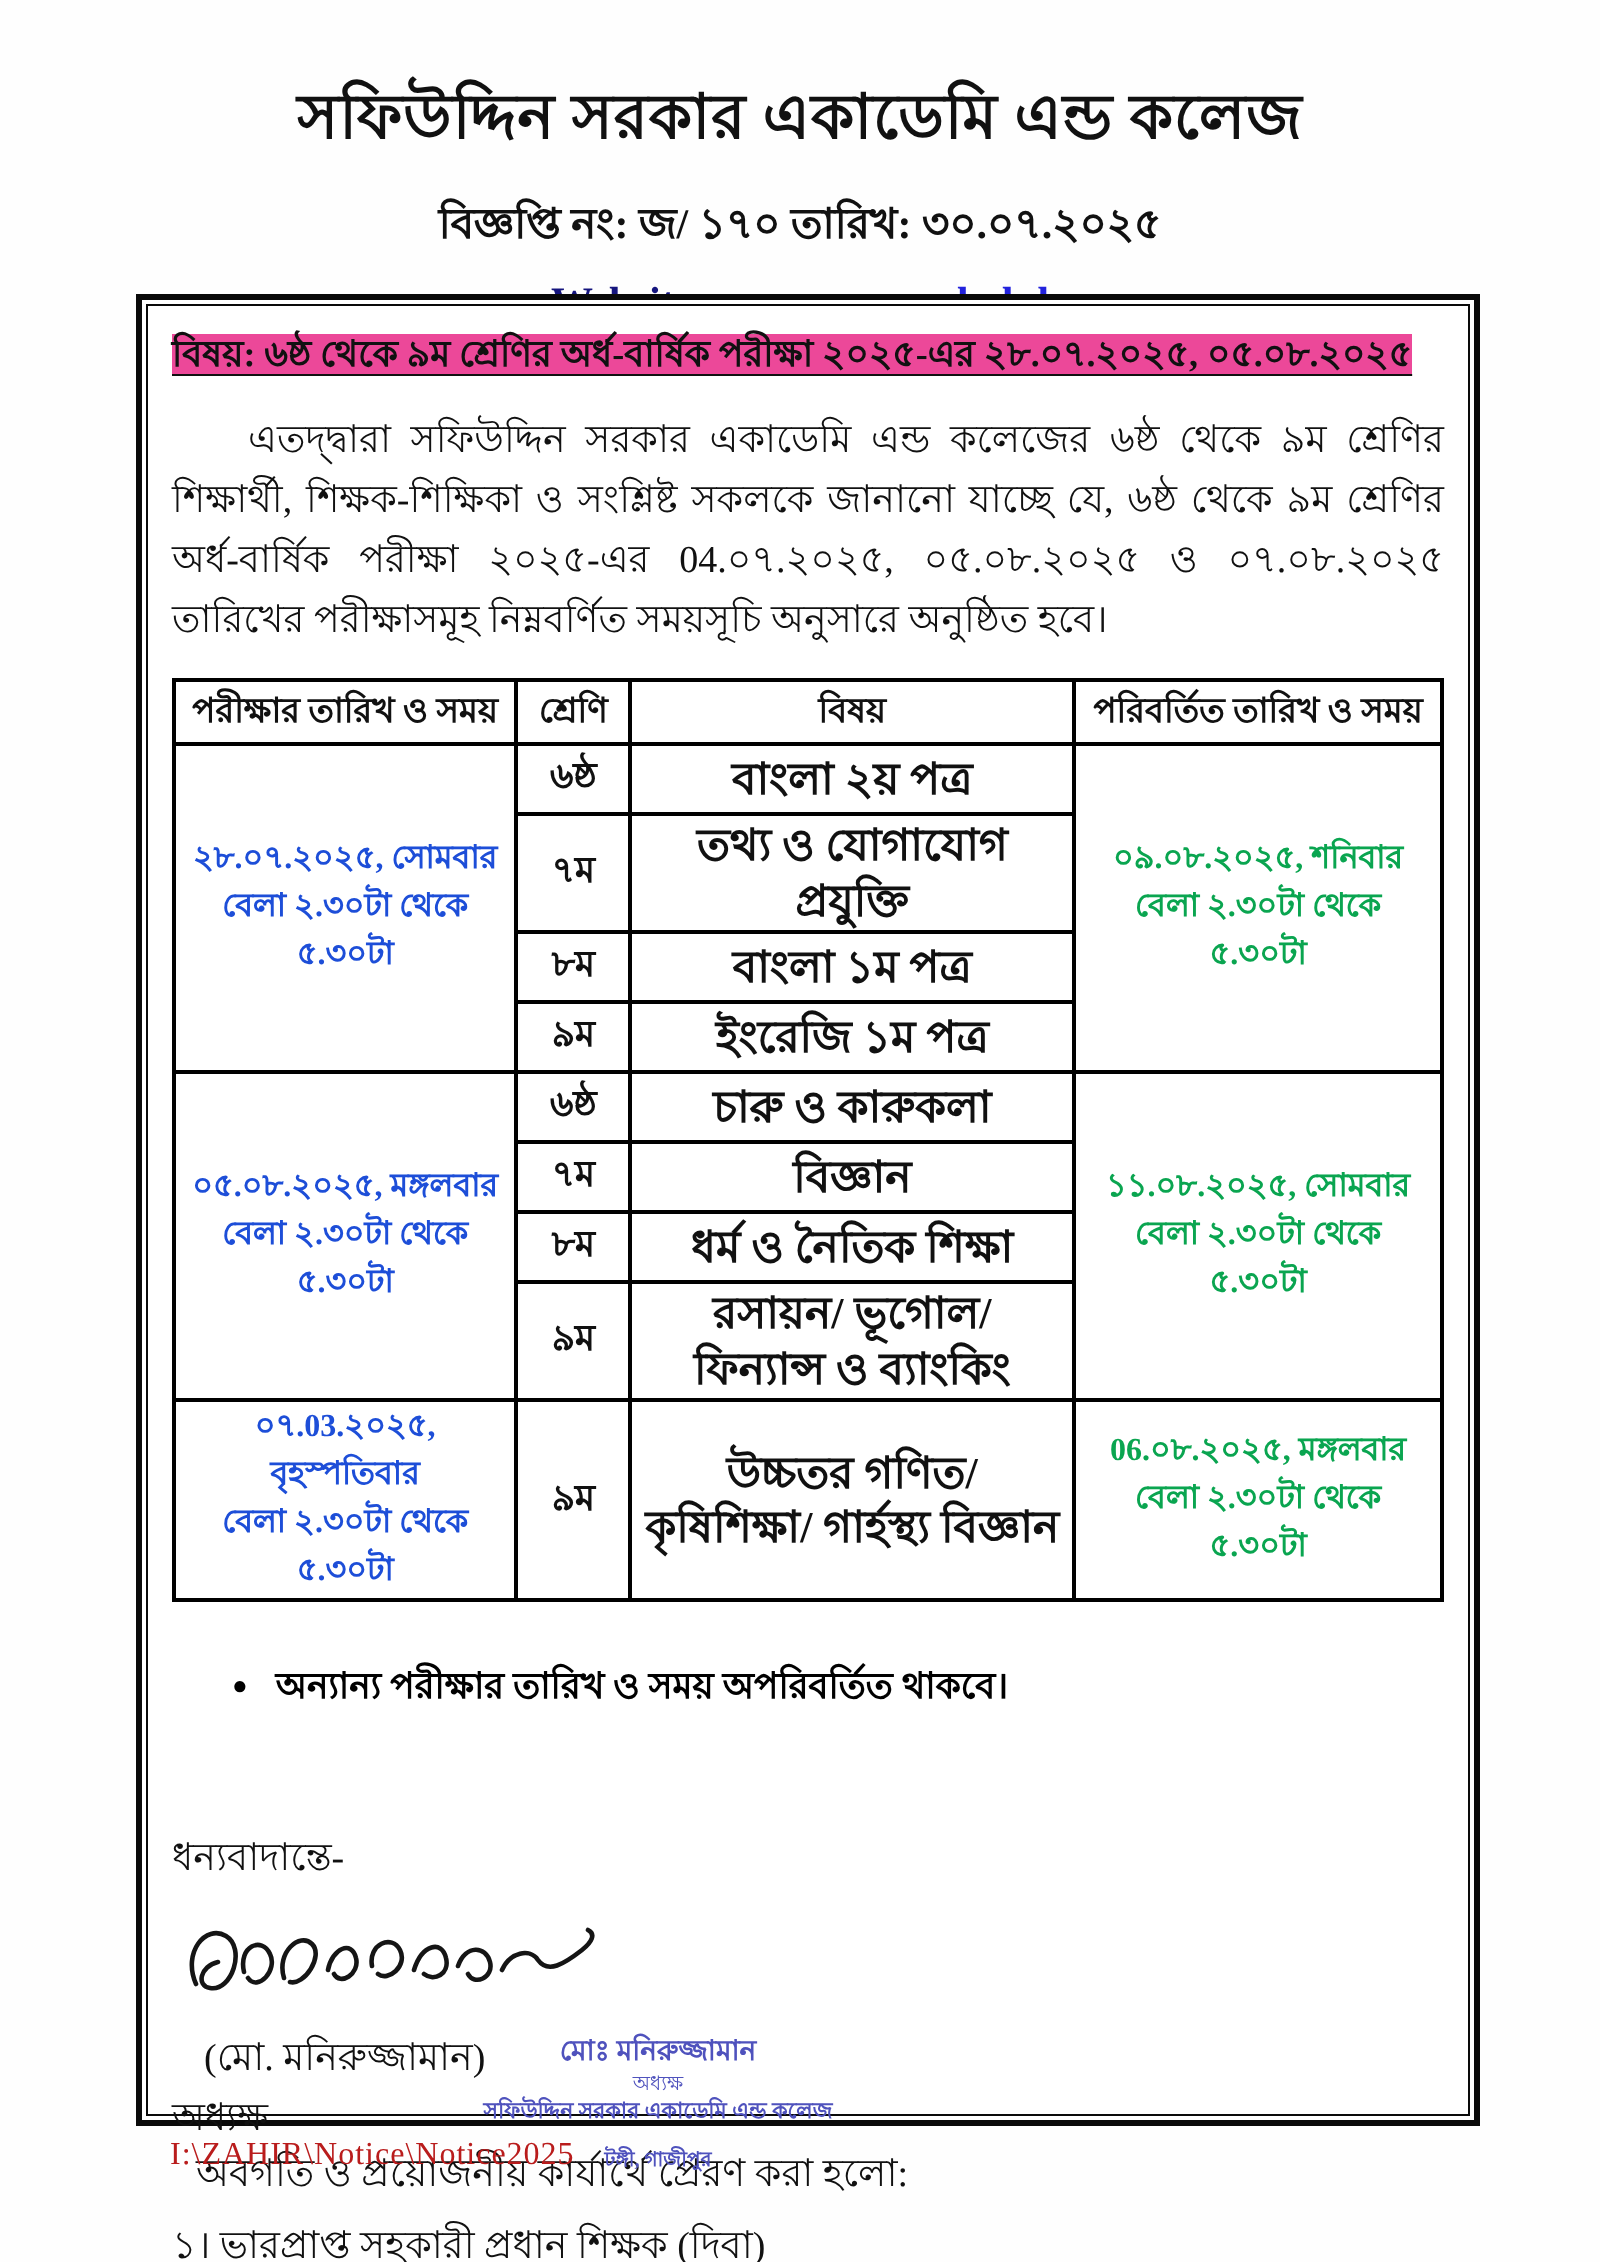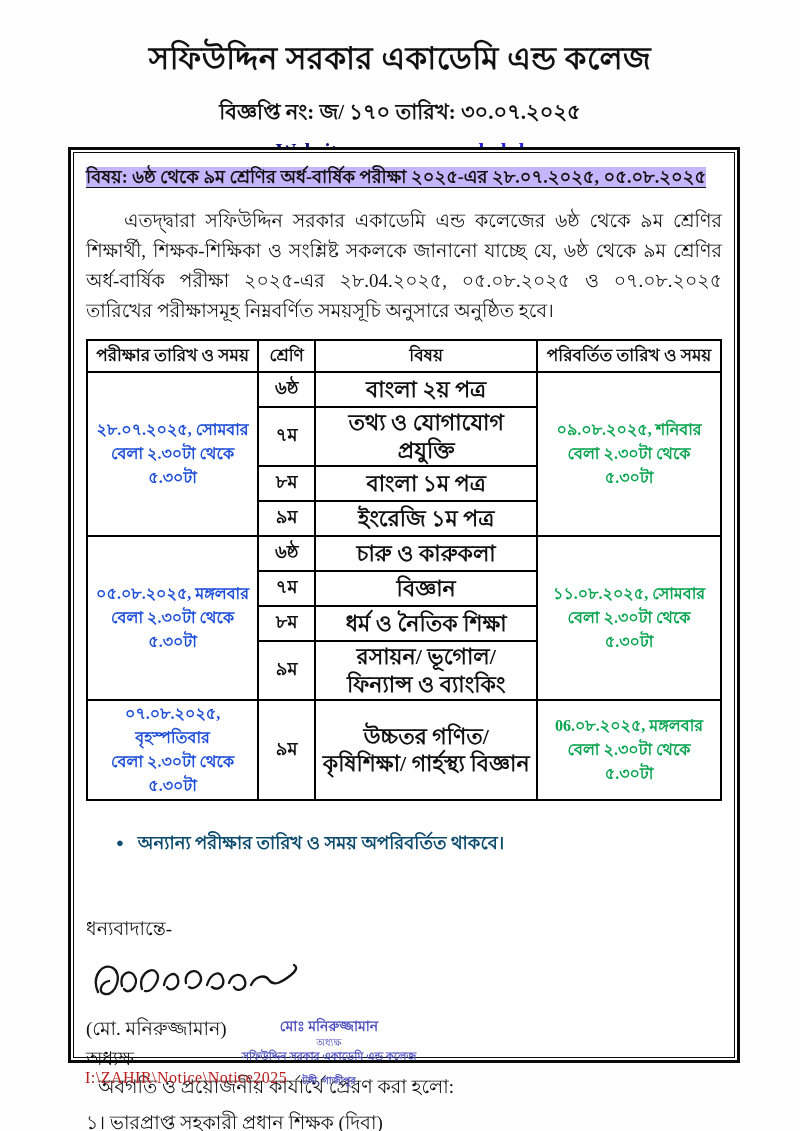--- a/index.html
+++ b/index.html
@@ -14,44 +14,44 @@
   .website-line { margin-top:8px; font-size:21px; font-weight:bold; }
   .website-label { color:#15157e; margin-right:8px; }
   .website-link { color:#2222dd; text-decoration:underline; cursor:pointer; }
 
   
   .frame { position:absolute; left:68px; top:147px; width:672px; height:916px;
            border:3px solid #0a0a0a; padding:2px; background:#fff; }
   .frame-inner { border:1px solid #0a0a0a; width:100%; height:100%; padding:8px 12px 0 12px; }
 
   .subject { font-weight:bold; font-size:18px; line-height:29px; margin-top:2px; }
-  .subject .hl { background:#c4b5fd; text-decoration:underline; text-underline-offset:4px; }
+  .subject .hl { background:#ec4899; text-decoration:underline; text-underline-offset:4px; }
   .subject-line2 { padding-left:58px; }
 
   .body-par { margin-top:14px; font-size:19px; line-height:1.58; text-align:justify; text-indent:38px; font-weight:500; }
 
   
   table.exam { width:100%; margin-top:13px; border-collapse:collapse; border:2px solid #0f766e; }
   table.exam th, table.exam td { border:2px solid #000; padding:1px 4px; }
   table.exam th { font-size:17px; font-weight:bold; text-align:center; height:32px; }
   .col-old { width:27%; } .col-class { width:9%; } .col-subj { width:35%; } .col-new { width:29%; }
   .c-old { color:#1d4ed8; font-weight:bold; font-size:16px; text-align:center; line-height:1.5; }
   .c-new { color:#0aa550; font-weight:bold; font-size:16px; text-align:center; line-height:1.5; }
   .c-class { font-weight:bold; font-size:18px; text-align:center; height:26px; }
   .c-subj { font-weight:bold; font-size:22px; text-align:center; white-space:pre-line; line-height:1.25; }
 
   
-  .note { margin-top:28px; padding-left:30px; color:#0c4a6e; font-weight:bold; font-size:18px; }
+  .note { margin-top:28px; padding-left:30px; color:#000000; font-weight:bold; font-size:18px; }
   .note .bullet { display:inline-block; font-size:13px; margin-right:14px; vertical-align:2px; }
 
   
   .thanks { margin-top:54px; font-size:19px; }
   .sigblock { position:relative; height:146px; margin-top:6px; }
   .scrawl { position:absolute; left:2px; top:2px; }
-  .signer-name { position:absolute; left:0; top:62px; font-size:19px; }
+  .signer-name { position:absolute; left:16px; top:62px; font-size:19px; }
   .signer-desig { position:absolute; left:0; top:92px; font-size:19px; }
   .dist-heading { position:absolute; left:12px; top:120px; font-size:19px; }
   .stamp { position:absolute; left:138px; top:66px; width:210px; text-align:center;
            color:#4f52bd; line-height:1.3; }
   .stamp .s1 { font-size:14px; font-weight:bold; }
   .stamp .s2 { font-size:10px; }
   .stamp .s3 { font-size:11px; font-weight:bold; }
   .stamp .s4 { font-size:10px; font-weight:bold;margin-top:10px; }
   .dist-item { margin-top:10px; font-size:19px; }
 
@@ -71,21 +71,21 @@
     </div>
   </div>
 
   <div class="frame">
     <div class="frame-inner">
 
       <div class="subject">
         <div><span class="hl">বিষয়: ৬ষ্ঠ থেকে ৯ম শ্রেণির অর্ধ-বার্ষিক পরীক্ষা ২০২৫-এর ২৮.০৭.২০২৫, ০৫.০৮.২০২৫</span></div>
       </div>
 
-      <div class="body-par">এতদ্দ্বারা সফিউদ্দিন সরকার একাডেমি এন্ড কলেজের ৬ষ্ঠ থেকে ৯ম শ্রেণির শিক্ষার্থী, শিক্ষক-শিক্ষিকা ও সংশ্লিষ্ট সকলকে জানানো যাচ্ছে যে, ৬ষ্ঠ থেকে ৯ম শ্রেণির অর্ধ-বার্ষিক পরীক্ষা ২০২৫-এর ২৮.04.২০২৫, ০৫.০৮.২০২৫ ও ০৭.০৮.২০২৫ তারিখের পরীক্ষাসমূহ নিম্নবর্ণিত সময়সূচি অনুসারে অনুষ্ঠিত হবে।</div>
+      <div class="body-par">এতদ্দ্বারা সফিউদ্দিন সরকার একাডেমি এন্ড কলেজের ৬ষ্ঠ থেকে ৯ম শ্রেণির শিক্ষার্থী, শিক্ষক-শিক্ষিকা ও সংশ্লিষ্ট সকলকে জানানো যাচ্ছে যে, ৬ষ্ঠ থেকে ৯ম শ্রেণির অর্ধ-বার্ষিক পরীক্ষা ২০২৫-এর 04.০৭.২০২৫, ০৫.০৮.২০২৫ ও ০৭.০৮.২০২৫ তারিখের পরীক্ষাসমূহ নিম্নবর্ণিত সময়সূচি অনুসারে অনুষ্ঠিত হবে।</div>
 
       <table class="exam">
         <tbody>
           <tr>
             <th class="col-old">পরীক্ষার তারিখ ও সময়</th>
             <th class="col-class">শ্রেণি</th>
             <th class="col-subj">বিষয়</th>
             <th class="col-new">পরিবর্তিত তারিখ ও সময়</th>
           </tr>
 
@@ -135,21 +135,21 @@
             <td class="c-subj">ধর্ম ও নৈতিক শিক্ষা</td>
           </tr>
           <tr>
             <td class="c-class">৯ম</td>
             <td class="c-subj">রসায়ন/ ভূগোল/
 ফিন্যান্স ও ব্যাংকিং</td>
           </tr>
 
           <tr>
             <td class="c-old">
-              <div>০৭.০৮.২০২৫, বৃহস্পতিবার</div>
+              <div>০৭.03.২০২৫, বৃহস্পতিবার</div>
               <div>বেলা ২.৩০টা থেকে ৫.৩০টা</div>
             </td>
             <td class="c-class">৯ম</td>
             <td class="c-subj">উচ্চতর গণিত/
 কৃষিশিক্ষা/ গার্হস্থ্য বিজ্ঞান</td>
             <td class="c-new">
               <div>06.০৮.২০২৫, মঙ্গলবার</div>
               <div>বেলা ২.৩০টা থেকে ৫.৩০টা</div>
             </td>
           </tr>

